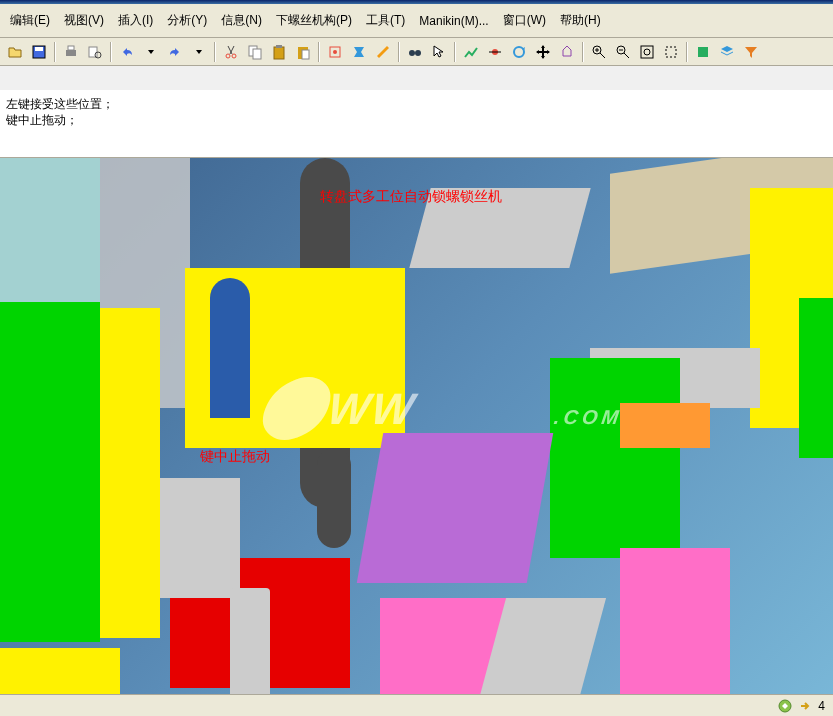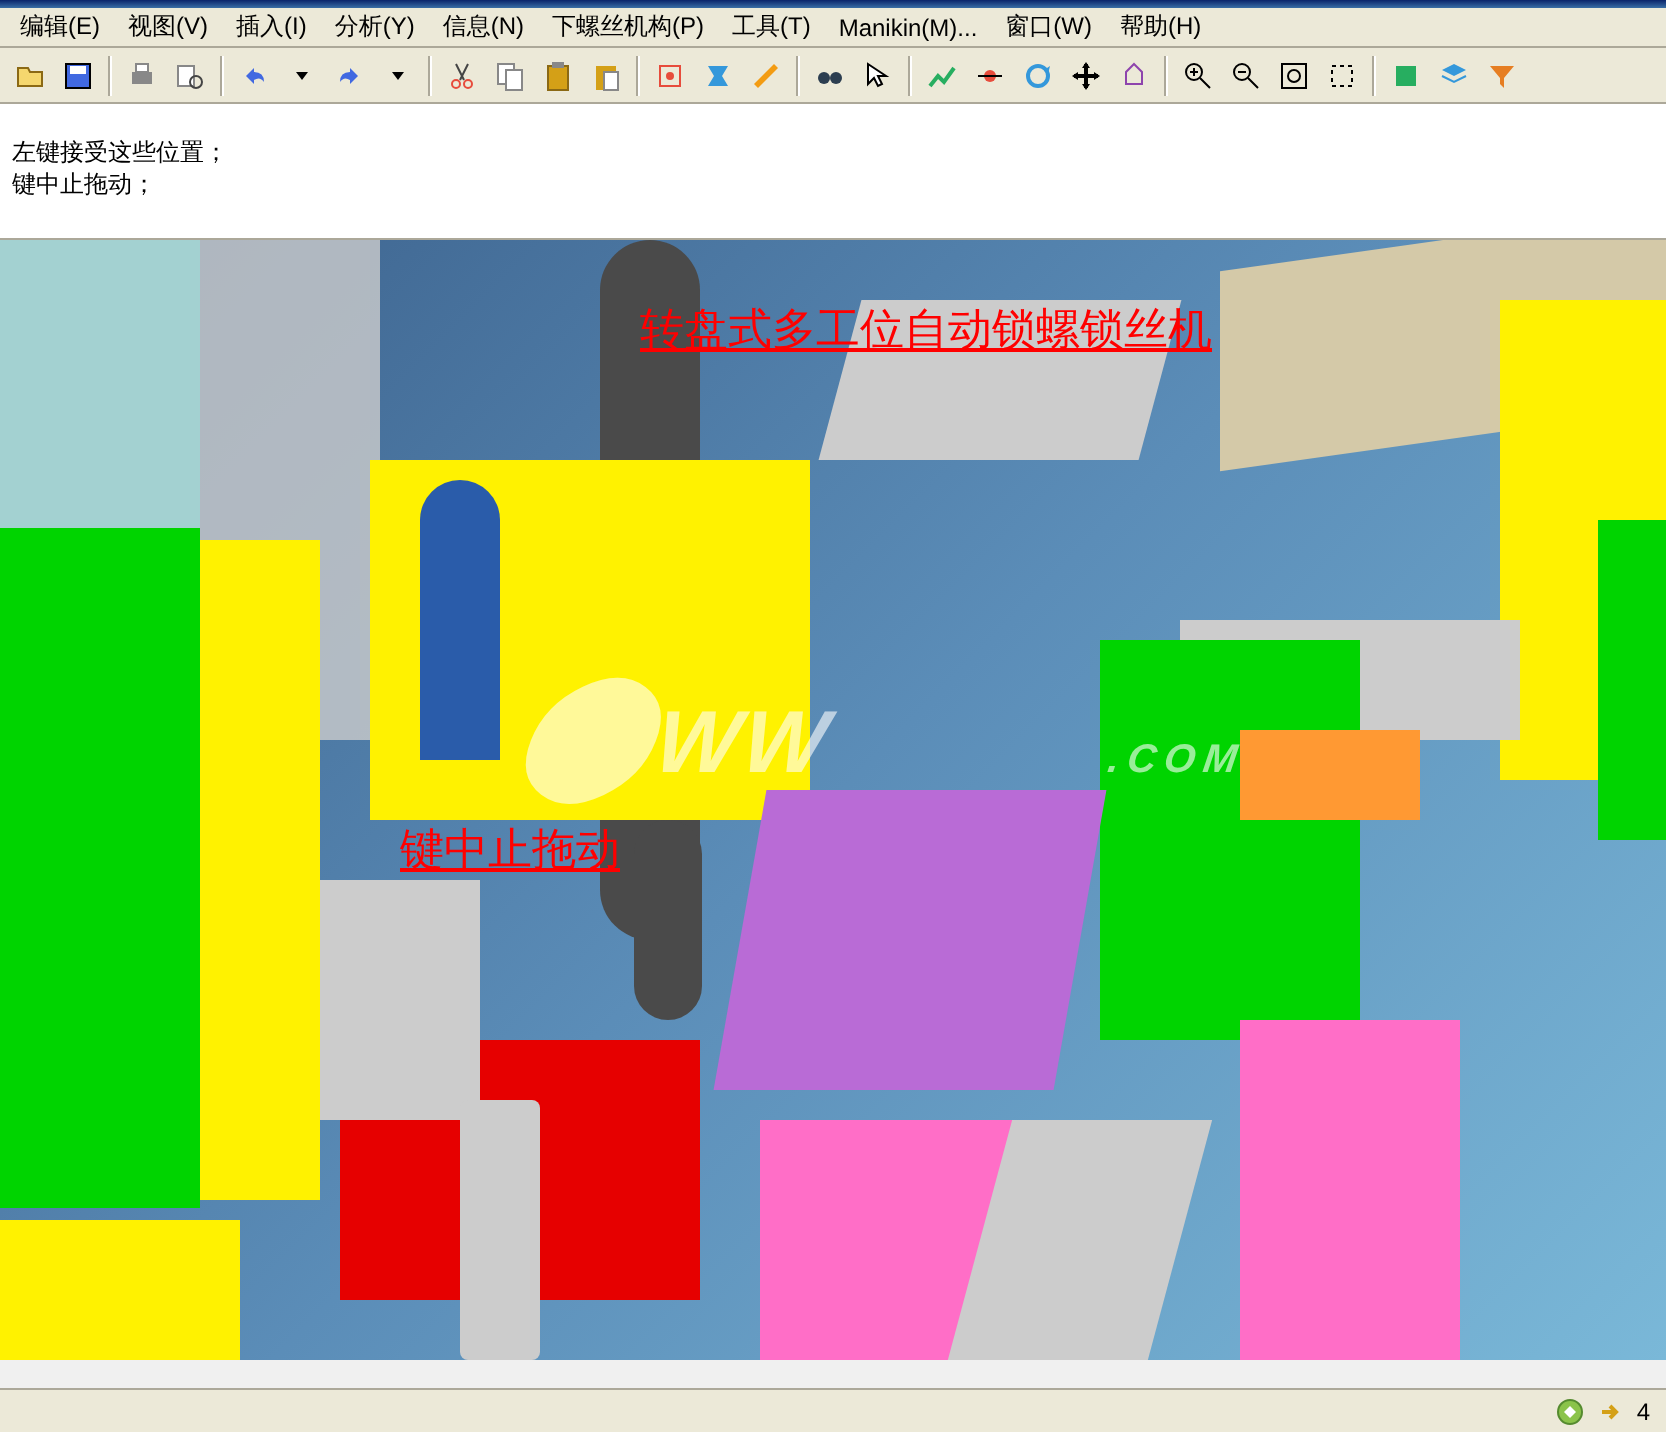--- a/index.html
+++ b/index.html
@@ -1,26 +1,26 @@
 <!DOCTYPE html>
 <html><head>
 <meta charset="utf-8">
 <style>
 * { margin: 0; padding: 0; box-sizing: border-box; }
 body { font-family: "SimSun", "Microsoft YaHei", sans-serif; font-size: 12px; background: #f0f0f0; width: 833px; height: 716px; overflow: hidden; position: relative; }
 .titlebar { background: linear-gradient(#0a246a, #3a6ea5); height: 4px; }
-.menubar { background: #ece9d8; height: 20px; display: flex; align-items: center; padding: 0 4px; gap: 2px; border-bottom: 1px solid #aca899; }
+.menubar { background: #ece9d8; height: 34px; display: flex; align-items: center; padding: 0 4px; gap: 2px; border-bottom: 1px solid #aca899; }
 .menu-item { padding: 2px 6px; cursor: pointer; color: #000; }
 .toolbar { background: #ece9d8; height: 28px; display: flex; align-items: center; padding: 2px 4px; gap: 2px; border-bottom: 1px solid #aca899; }
 .tb-btn { width: 22px; height: 22px; display: flex; align-items: center; justify-content: center; cursor: pointer; border: 1px solid transparent; }
 .tb-sep { width: 2px; height: 20px; border-left: 1px solid #aca899; border-right: 1px solid #fff; margin: 0 2px; }
-.message-area { background: #fff; padding: 16px 6px; border-bottom: 1px solid #aca899; min-height: 68px; }
+.message-area { background: #fff; padding: 6px 6px; border-bottom: 1px solid #aca899; min-height: 68px; margin-top: 24px; }
 .msg-line { color: #000; line-height: 16px; }
 .viewport { position: relative; width: 833px; height: 560px; background: linear-gradient(135deg, #3a5f8a 0%, #5b8db8 50%, #7ab8d8 100%); overflow: hidden; }
-.annotation { position: absolute; color: #ff0000; font-size: 22px; font-weight: normal; font-family: "SimSun", serif; pointer-events: none; text-decoration: underline; }
+.annotation { position: absolute; color: #ff0000; font-size: 14px; font-weight: normal; font-family: "SimSun", serif; pointer-events: none; }
 .statusbar { position: absolute; bottom: 0; left: 0; right: 0; height: 22px; background: #ece9d8; border-top: 1px solid #aca899; display: flex; align-items: center; justify-content: flex-end; padding: 0 8px; gap: 6px; }
 .status-icon { width: 14px; height: 14px; }
 
 
 .block { position: absolute; }
 .yellow { background: #fff200; }
 .red { background: #e60000; }
 .green { background: #00d400; }
 .pink { background: #ff6ec7; }
 .purple { background: #b96bd6; }

